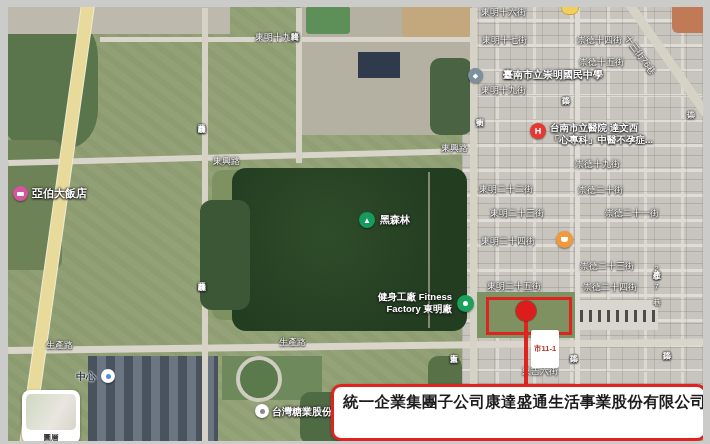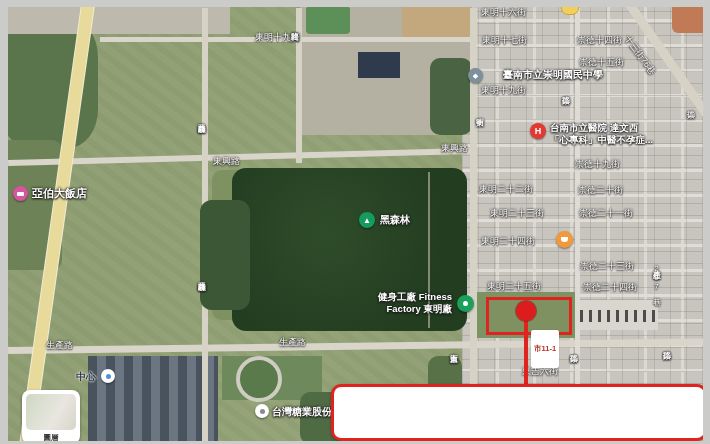--- a/index.html
+++ b/index.html
@@ -108,21 +108,21 @@
       <div class="abs sl" style="left:482px;top:36px;">東明十七街</div>
       <div class="abs sl" style="left:481px;top:86px;">東明十九街</div>
       <div class="abs sl" style="left:479px;top:185px;">東明二十二街</div>
       <div class="abs sl" style="left:490px;top:209px;">東明二十三街</div>
       <div class="abs sl" style="left:481px;top:237px;">東明二十四街</div>
       <div class="abs sl" style="left:487px;top:282px;">東明二十五街</div>
       <div class="abs sl" style="left:577px;top:36px;">崇德十四街</div>
       <div class="abs sl" style="left:579px;top:58px;">崇德十五街</div>
       <div class="abs sl" style="left:575px;top:160px;">崇德十九街</div>
       <div class="abs sl" style="left:578px;top:186px;">崇德二十街</div>
-      <div class="abs sl" style="left:579px;top:209px;">崇德二十一街</div>
+      <div class="abs sl" style="left:605px;top:209px;">崇德二十一街</div>
       <div class="abs sl" style="left:580px;top:262px;">崇德二十三街</div>
       <div class="abs sl" style="left:583px;top:283px;">崇德二十四街</div>
       <div class="abs sl" style="left:522px;top:367px;">東吉六街</div>
 
       <div class="abs sl v" style="left:290px;top:26px;">經貿路</div>
       <div class="abs sl v" style="left:475px;top:112px;">東明街</div>
       <div class="abs sl v" style="left:561px;top:90px;">崇德路</div>
       <div class="abs sl v" style="left:197px;top:118px;">林森路三段</div>
       <div class="abs sl v" style="left:197px;top:276px;">林森路三段</div>
       <div class="abs sl v" style="left:652px;top:264px;">生產路297巷</div>
@@ -172,20 +172,21 @@
           <span class="dotcore" style="background:#4f90d9;"></span>
         </div>
 
       <div class="abs shield" style="left:561px;top:0;"></div>
 
       <div class="abs site-rect" style="left:486px;top:297px;width:86px;height:38px;box-sizing:border-box;"></div>
       <div class="abs site-line" style="left:524px;top:318px;height:70px;"></div>
       <div class="abs site-dot" style="left:516px;top:301px;"></div>
       <div class="abs site-tag" style="left:531px;top:330px;">市11-1</div>
       <div class="abs callout" style="left:331px;top:384px;width:376px;height:57px;box-sizing:border-box;">
+        <div>統一企業集團子公司康達盛通生活事業股份有限公司</div>
       </div>
 
       <div class="abs inset">
         <div class="thumb"></div>
         <div class="lbl">圖層</div>
       </div>
 
     </div>
   </div>
 </div>

